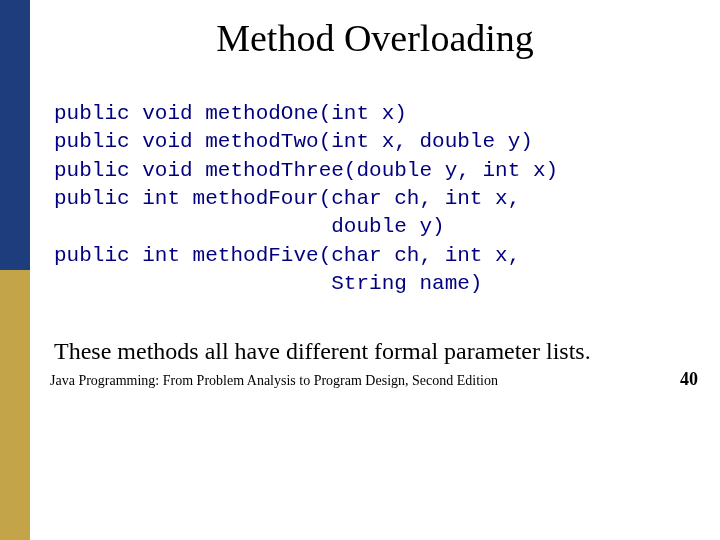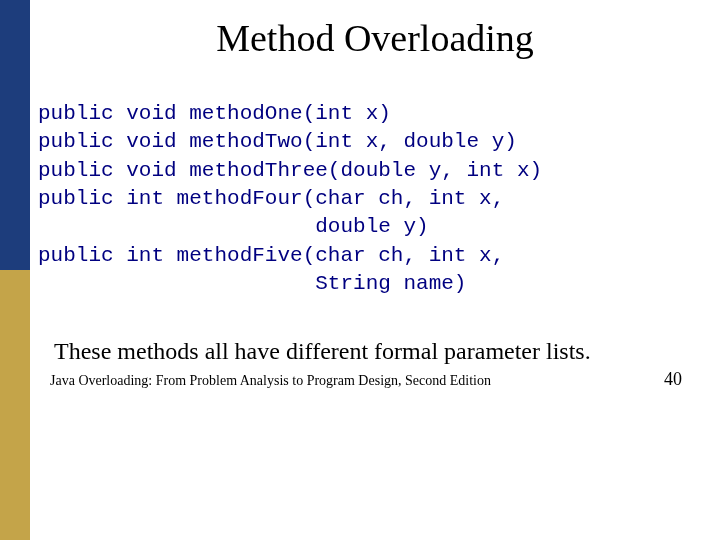--- a/index.html
+++ b/index.html
@@ -49,21 +49,21 @@
     text-align: center;
     margin: 16px 0 40px 0;
     color: #000;
   }
   .code {
     font-family: 'Courier New', Courier, monospace;
     font-size: 21px;
     color: #000080;
     white-space: pre;
     line-height: 1.35;
-    margin-left: 8px;
+    margin-left: 24px;
   }
   .body-text {
     font-family: 'Times New Roman', Times, serif;
     font-size: 24px;
     color: #000;
     margin: 38px 12px 8px 24px;
     line-height: 1.25;
   }
   .footer {
     position: absolute;
@@ -72,21 +72,22 @@
     right: 20px;
     display: flex;
     justify-content: space-between;
     align-items: baseline;
     font-family: 'Times New Roman', Times, serif;
     font-size: 14px;
     color: #000;
   }
   .footer .page {
     font-size: 18px;
-    margin-right: 18px;
+    margin-right: 2px;
+    font-weight: bold;
   }
 </style>
 </head>
 <body>
 
 <div class="slide">
   <div class="sidebar">
     <div class="stripe-blue"></div>
     <div class="stripe-gold"></div>
   </div>
@@ -95,16 +96,16 @@
     <div class="code">public void methodOne(int x)
 public void methodTwo(int x, double y)
 public void methodThree(double y, int x)
 public int methodFour(char ch, int x,
                       double y)
 public int methodFive(char ch, int x,
                       String name)</div>
     <div class="body-text">These methods all have different formal parameter lists.</div>
   </div>
   <div class="footer">
-    <span>Java Overloading: From Problem Analysis to Program Design, Second Edition</span>
+    <span>Java Programming: From Problem Analysis to Program Design, Second Edition</span>
     <span class="page">40</span>
   </div>
 </div>
 
 </body></html>

